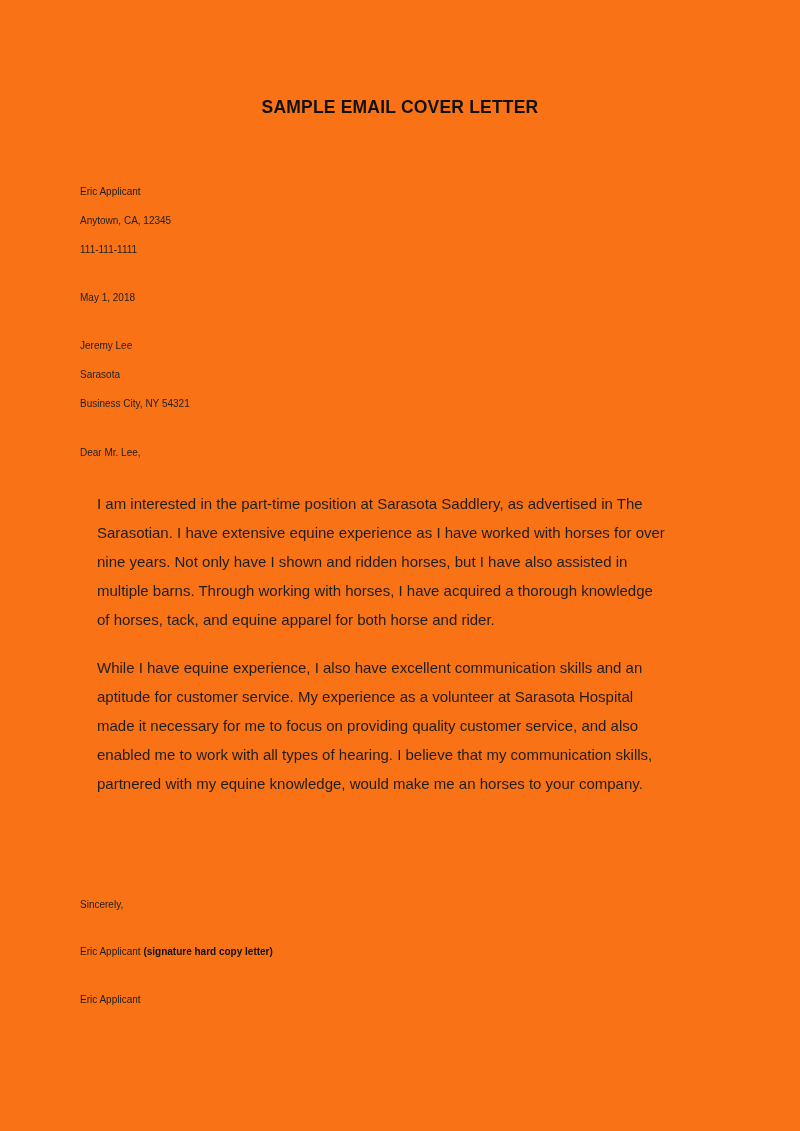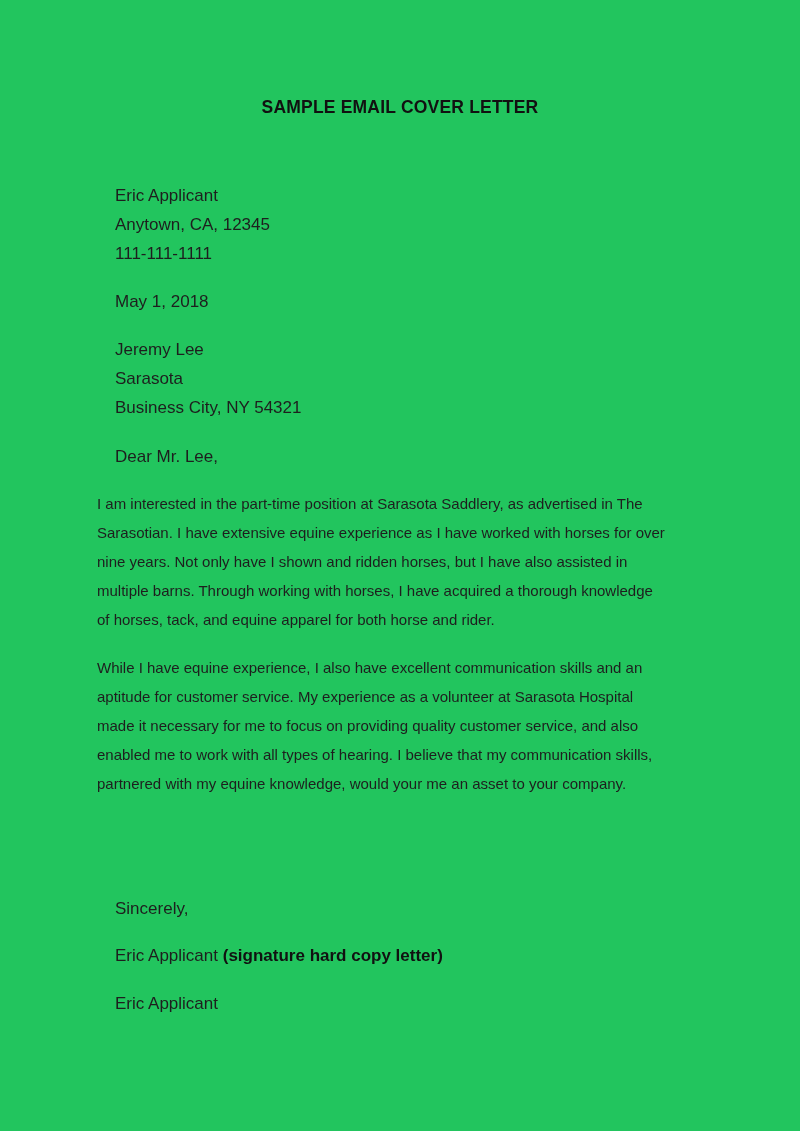--- a/index.html
+++ b/index.html
@@ -1,21 +1,21 @@
 <!DOCTYPE html>
 <html><head>
 <meta charset="utf-8">
 <style>
   html, body { margin: 0; padding: 0; background: #ffffff; }
   body { width: 800px; height: 1131px; position: relative; overflow: hidden;
          font-family: "Liberation Sans", "DejaVu Sans", sans-serif; color: #1e1e1e; }
-  .page { position: absolute; left: 0; top: 0; width: 800px; height: 1131px; background: #22c55e; }
+  .page { position: absolute; left: 0; top: 0; width: 800px; height: 1131px; background: #f97316; }
   .title { position: absolute; top: 97px; left: 0; width: 800px; text-align: center;
            font-weight: bold; font-size: 17.5px; letter-spacing: 0.2px; color: #111; }
-  .line { position: absolute; left: 115px; font-size: 17px; white-space: nowrap; color: #1e1e1e; }
+  .line { position: absolute; left: 80px; font-size: 10px; white-space: nowrap; color: #1e1e1e; }
   .para { position: absolute; left: 97px; width: 620px; font-size: 15px; line-height: 29px; color: #1e1e1e; }
   .para span { display: block; white-space: nowrap; }
   b { font-weight: bold; color: #111; }
 </style>
 </head>
 <body>
 
 <div class="page">
   <div class="title">SAMPLE EMAIL COVER LETTER</div>
 
@@ -37,21 +37,21 @@
     <span>nine years. Not only have I shown and ridden horses, but I have also assisted in</span>
     <span>multiple barns. Through working with horses, I have acquired a thorough knowledge</span>
     <span>of horses, tack, and equine apparel for both horse and rider.</span>
   </div>
 
   <div class="para" style="top:653px">
     <span>While I have equine experience, I also have excellent communication skills and an</span>
     <span>aptitude for customer service. My experience as a volunteer at Sarasota Hospital</span>
     <span>made it necessary for me to focus on providing quality customer service, and also</span>
     <span>enabled me to work with all types of hearing. I believe that my communication skills,</span>
-    <span>partnered with my equine knowledge, would your me an asset to your company.</span>
+    <span>partnered with my equine knowledge, would make me an horses to your company.</span>
   </div>
 
 
   <div class="line" style="top:899px">Sincerely,</div>
 
   <div class="line" style="top:946px">
     <span>Eric Applicant </span>
     <b>(signature hard copy letter)</b>
   </div>
 

